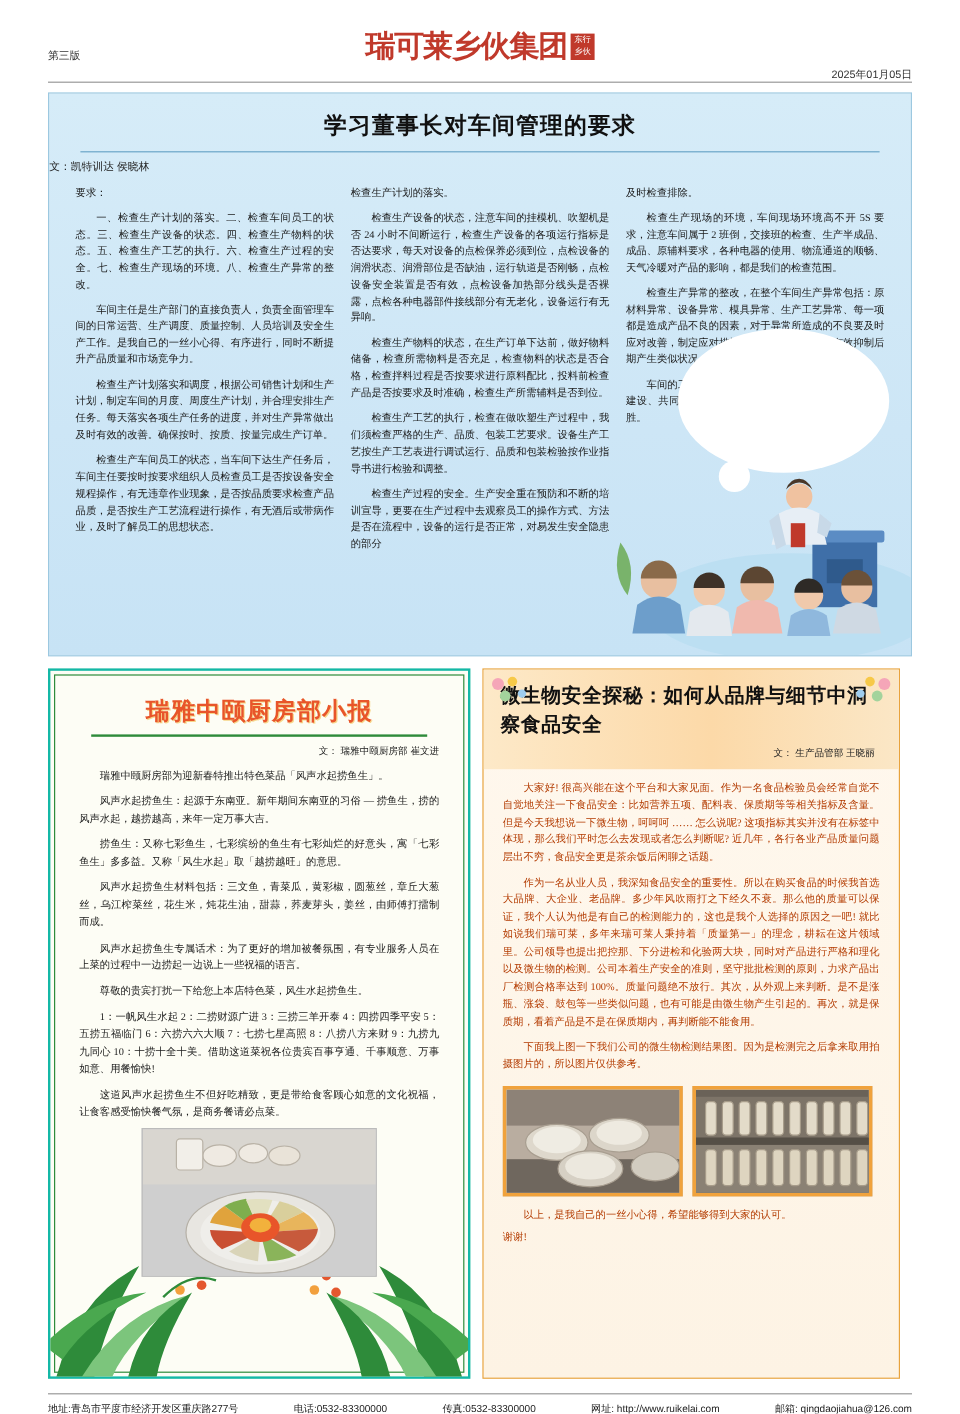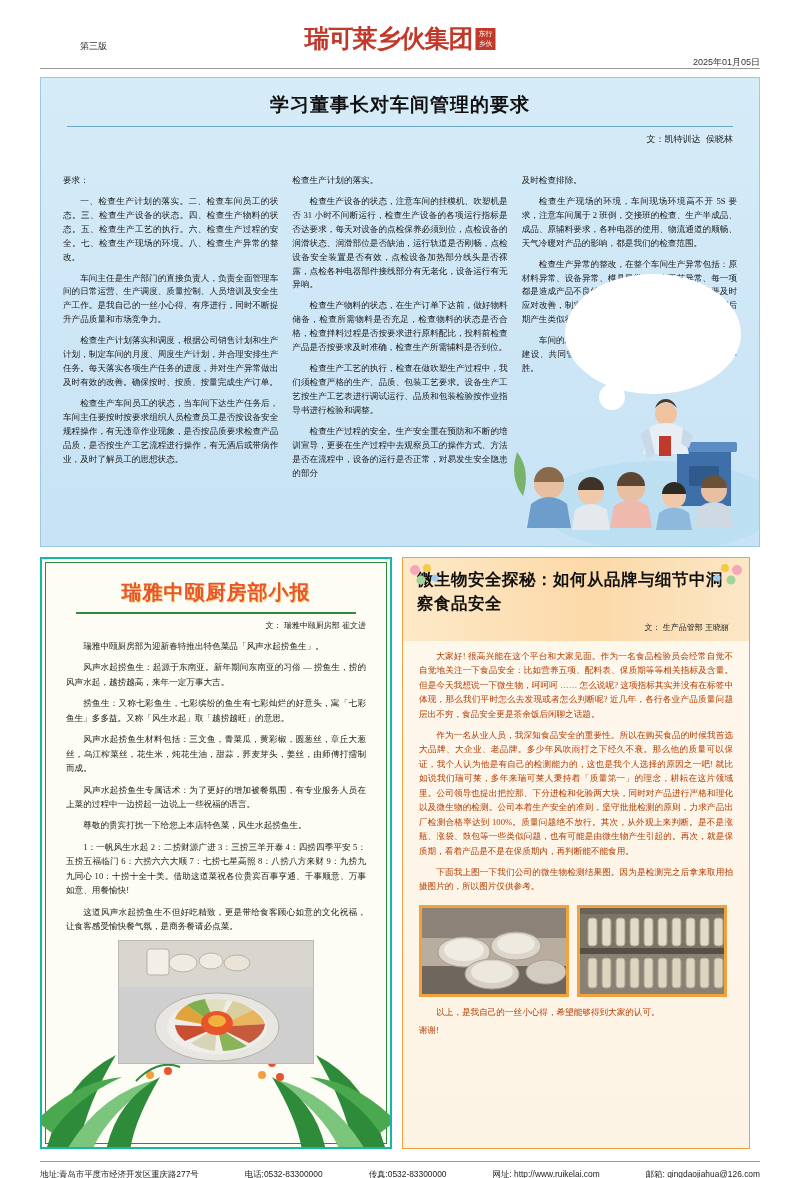--- a/index.html
+++ b/index.html
@@ -17,21 +17,20 @@
   
   .masthead {
     position: relative;
     height: 40px;
     margin: 26px 40px 0 40px;
     display: flex; align-items: center; justify-content: space-between;
   }
   .masthead-left {
     font-size: 9px; color:#333; font-family:"Liberation Sans", sans-serif;
     white-space: nowrap;
-    margin-left: 40px;
   }
   .masthead-right {
     font-size: 9px; color:#333; font-family:"Liberation Sans", sans-serif;
     white-space: nowrap;
     margin-top: 32px;
   }
   .masthead-center {
     position:absolute; left:50%; top:-4px; transform:translateX(-50%);
     display:flex; align-items:center; gap:3px;
   }
@@ -57,29 +56,29 @@
     position: relative;
     height: 470px;
     overflow: hidden;
   }
   .article-title {
     text-align:center; font-size:19px; font-weight:bold; color:#111;
     padding: 14px 0 4px 0; letter-spacing:1px;
   }
   .title-underline { height:1px; background:#6aa6c8; margin:4px 26px 6px 26px; }
   .byline {
-    text-align:right; font-size:9px; color:#222; margin: 0 26px 8px 0;
-    font-family:Liberation Mono, monospace;
+    text-align:left; font-size:9px; color:#222; margin: 0 26px 8px 0;
+    font-family:Liberation Sans, sans-serif;
   }
   .cols {
     display:flex; gap:14px; padding: 0 22px; position:relative; z-index:2;
   }
   .col { width: 226px; font-size:8.6px; line-height:1.62; color:#1a1a1a; text-align:justify; }
   .col p { margin: 0 0 7px 0; text-indent: 2em; }
-  .col p.noindent { text-indent: 0; margin-top: 20px; }
+  .col p.noindent { text-indent: 0; }
 
   
   .bubble {
     position:absolute; right:18px; top:196px; width:176px; height:120px;
     background:#fff; border-radius:50%; z-index:3;
   }
   .bubble:after{
     content:""; position:absolute; left:34px; bottom:-16px;
     width:26px; height:26px; background:#fff; border-radius:50%;
   }
@@ -209,21 +208,21 @@
     <div class="cols">
       <div class="col">
         <p class="noindent">要求：</p>
         <p>一、检查生产计划的落实。二、检查车间员工的状态。三、检查生产设备的状态。四、检查生产物料的状态。五、检查生产工艺的执行。六、检查生产过程的安全。七、检查生产现场的环境。八、检查生产异常的整改。</p>
         <p>车间主任是生产部门的直接负责人，负责全面管理车间的日常运营、生产调度、质量控制、人员培训及安全生产工作。是我自己的一丝小心得、有序进行，同时不断提升产品质量和市场竞争力。</p>
         <p>检查生产计划落实和调度，根据公司销售计划和生产计划，制定车间的月度、周度生产计划，并合理安排生产任务。每天落实各项生产任务的进度，并对生产异常做出及时有效的改善。确保按时、按质、按量完成生产订单。</p>
         <p>检查生产车间员工的状态，当车间下达生产任务后，车间主任要按时按要求组织人员检查员工是否按设备安全规程操作，有无违章作业现象，是否按品质要求检查产品品质，是否按生产工艺流程进行操作，有无酒后或带病作业，及时了解员工的思想状态。</p>
       </div>
       <div class="col">
         <p class="noindent">检查生产计划的落实。</p>
-        <p>检查生产设备的状态，注意车间的挂模机、吹塑机是否 31 小时不间断运行，检查生产设备的各项运行指标是否达要求，每天对设备的点检保养必须到位，点检设备的润滑状态、润滑部位是否缺油，运行轨道是否刚畅，点检设备安全装置是否有效，点检设备加热部分线头是否裸露，点检各种电器部件接线部分有无老化，设备运行有无异响。</p>
+        <p>检查生产设备的状态，注意车间的挂模机、吹塑机是否 24 小时不间断运行，检查生产设备的各项运行指标是否达要求，每天对设备的点检保养必须到位，点检设备的润滑状态、润滑部位是否缺油，运行轨道是否刚畅，点检设备安全装置是否有效，点检设备加热部分线头是否裸露，点检各种电器部件接线部分有无老化，设备运行有无异响。</p>
         <p>检查生产物料的状态，在生产订单下达前，做好物料储备，检查所需物料是否充足，检查物料的状态是否合格，检查拌料过程是否按要求进行原料配比，投料前检查产品是否按要求及时准确，检查生产所需辅料是否到位。</p>
         <p>检查生产工艺的执行，检查在做吹塑生产过程中，我们须检查严格的生产、品质、包装工艺要求。设备生产工艺按生产工艺表进行调试运行、品质和包装检验按作业指导书进行检验和调整。</p>
         <p>检查生产过程的安全。生产安全重在预防和不断的培训宣导，更要在生产过程中去观察员工的操作方式、方法是否在流程中，设备的运行是否正常，对易发生安全隐患的部分</p>
       </div>
       <div class="col">
         <p class="noindent">及时检查排除。</p>
         <p>检查生产现场的环境，车间现场环境高不开 5S 要求，注意车间属于 2 班倒，交接班的检查、生产半成品、成品、原辅料要求，各种电器的使用、物流通道的顺畅、天气冷暖对产品的影响，都是我们的检查范围。</p>
         <p>检查生产异常的整改，在整个车间生产异常包括：原材料异常、设备异常、模具异常、生产工艺异常、每一项都是造成产品不良的因素，对于异常所造成的不良要及时应对改善，制定应对措施，落实改善后结果，有效抑制后期产生类似状况。</p>
         <p>车间的工作是团队，工作有整个团队共同配合、共同建设、共同管理才能构成一个优秀的团体、才能成无不胜。</p>
       </div>

